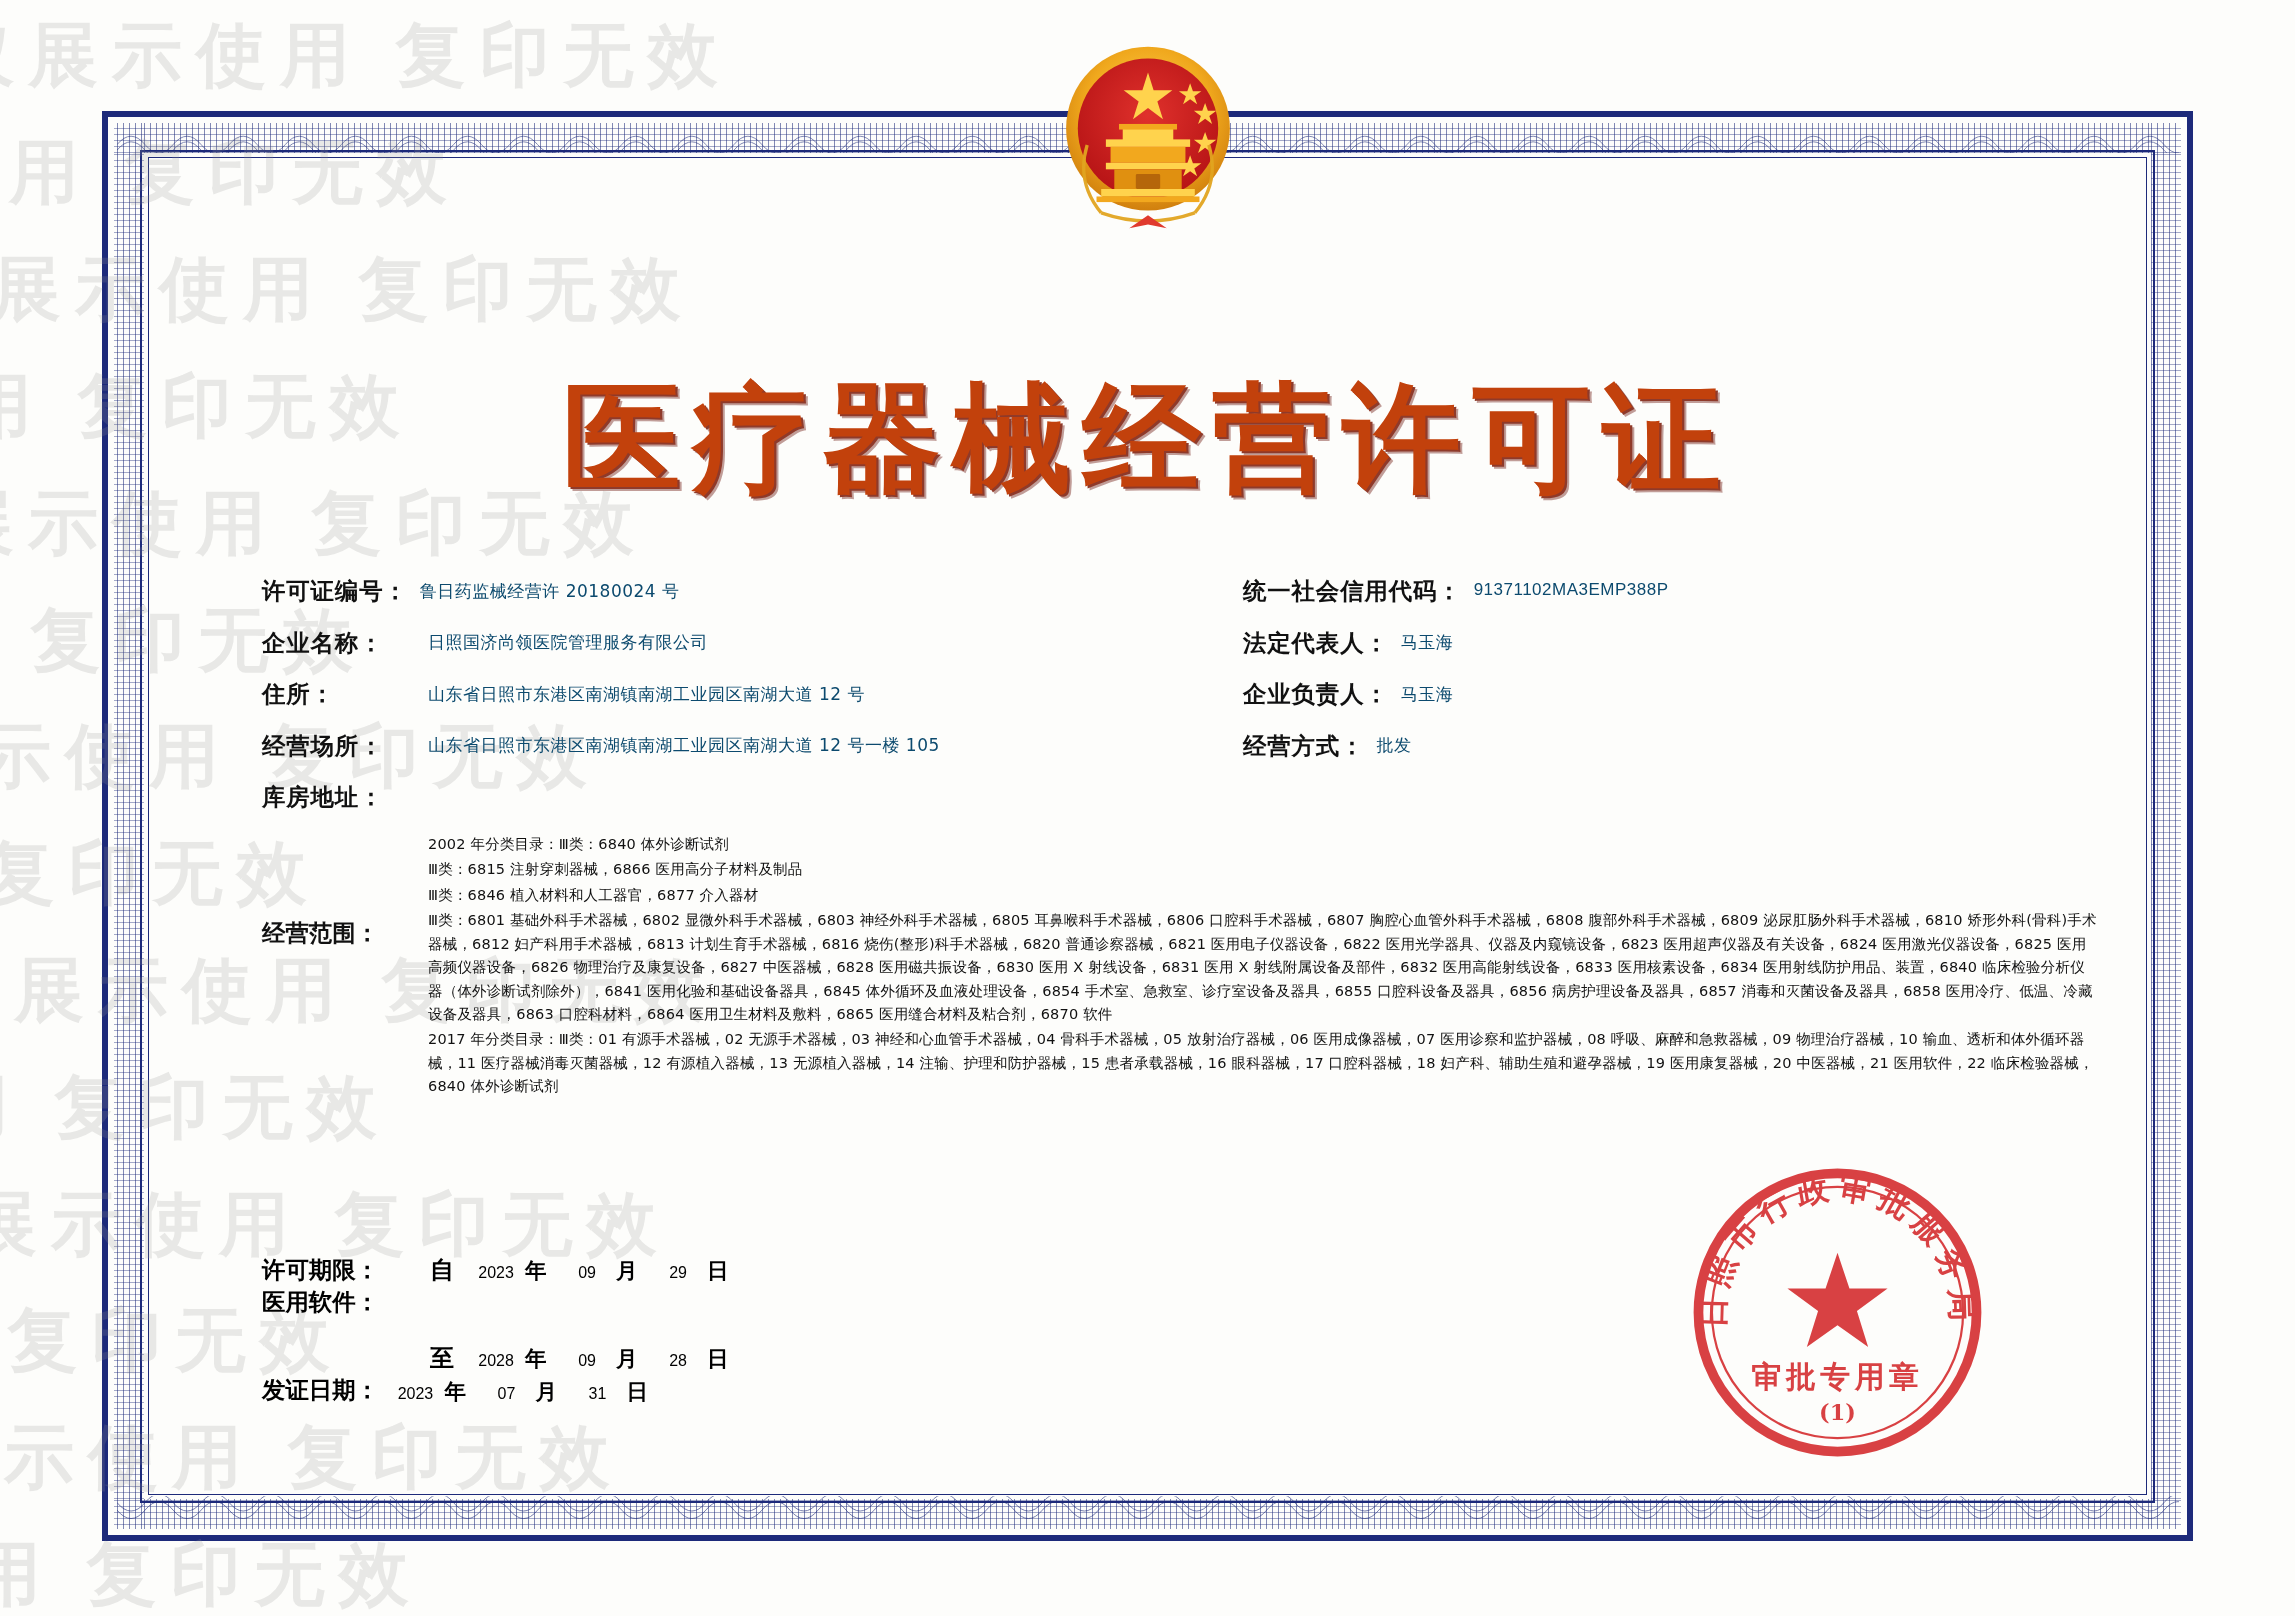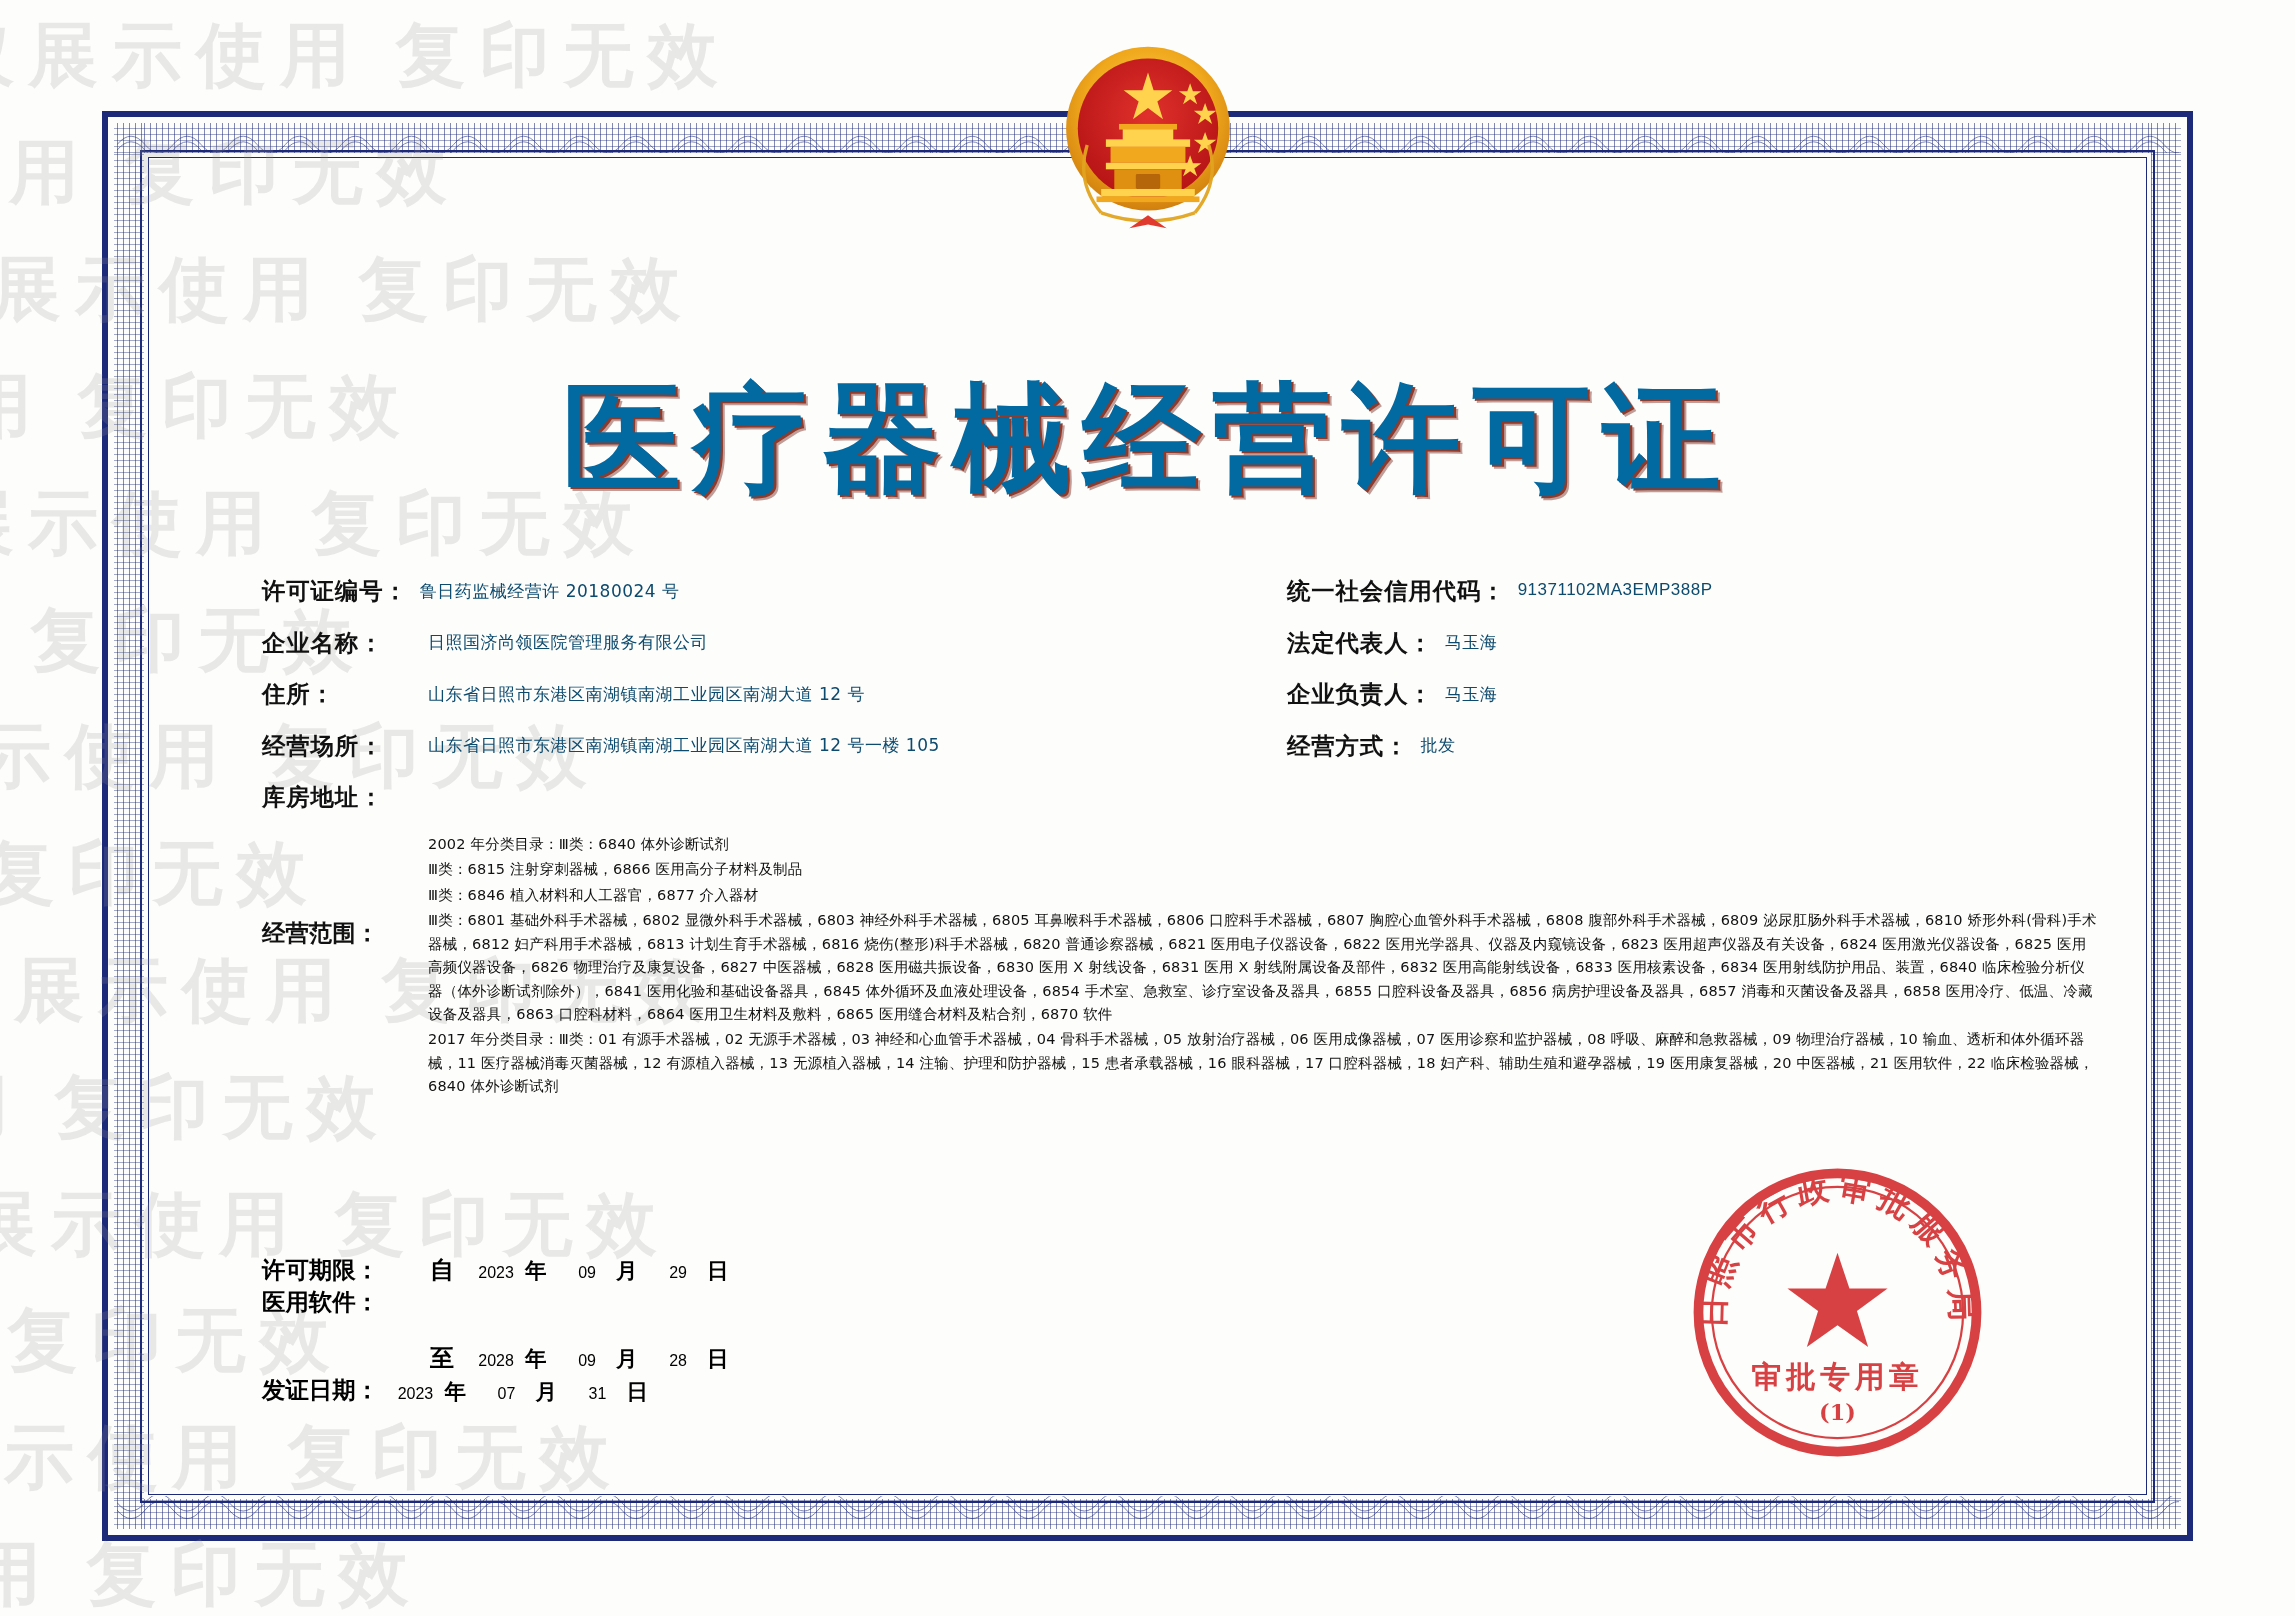--- a/index.html
+++ b/index.html
@@ -86,38 +86,37 @@
   
   .title{
     position:absolute;
     top:360px;left:0;right:0;
     text-align:center;
     z-index:6;
     font-family:"DejaVu Serif","Liberation Serif",serif;
     font-size:118px;
     font-weight:700;
     letter-spacing:12px;
-    color:#0369a1;
+    color:#c2410c;
     text-shadow:
        2.3px 2.3px 0 #8f3a2a,
        4.2px 4.2px 0 rgba(120,40,30,.45);
   }
 
   
   .content{
     position:absolute;
     left:262px;right:196px;top:575px;
     z-index:6;
     color:#111;
   }
   .row{
     display:flex;
     align-items:flex-start;
     margin-bottom:19.6px;
-    gap:44px;
   }
   .col-l{width:981px;display:flex;align-items:flex-start;}
   .col-r{flex:1;display:flex;align-items:flex-start;}
   .lbl{
     font-size:23.4px;
     font-weight:700;
     letter-spacing:0.9px;
     white-space:nowrap;
     color:#111;
     font-family:"DejaVu Serif","Liberation Serif",serif;

